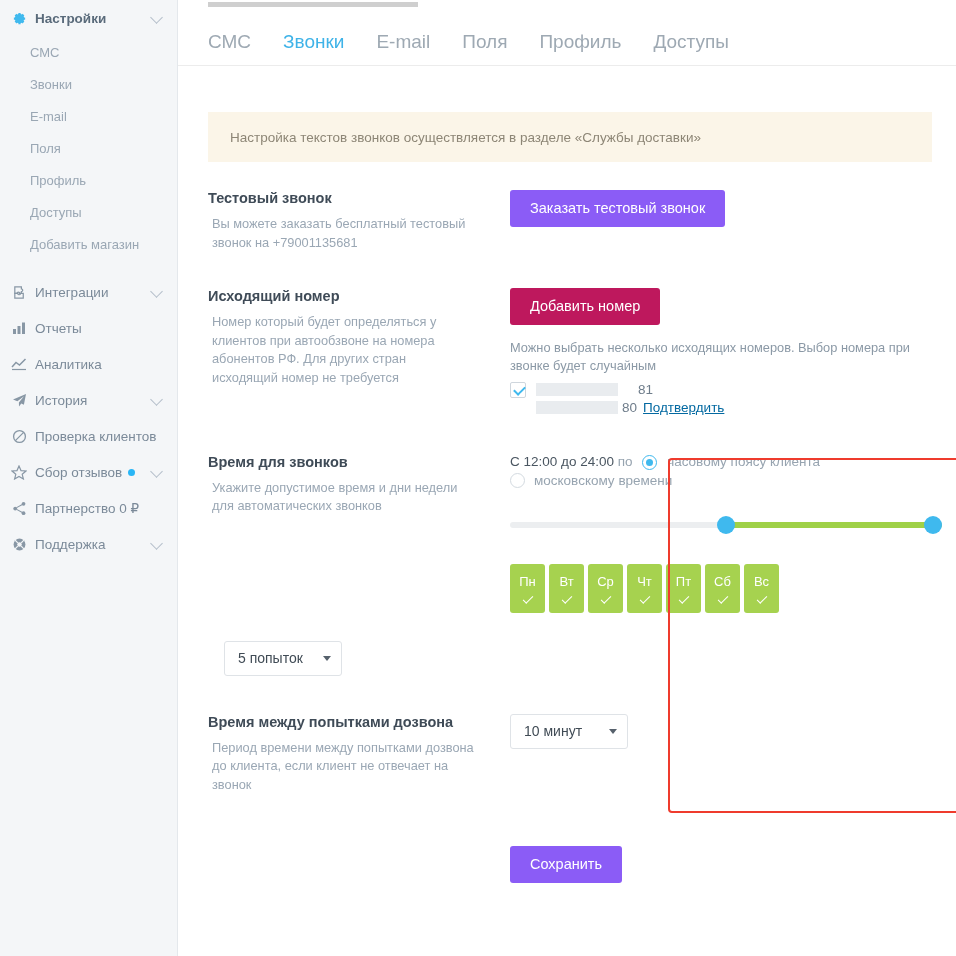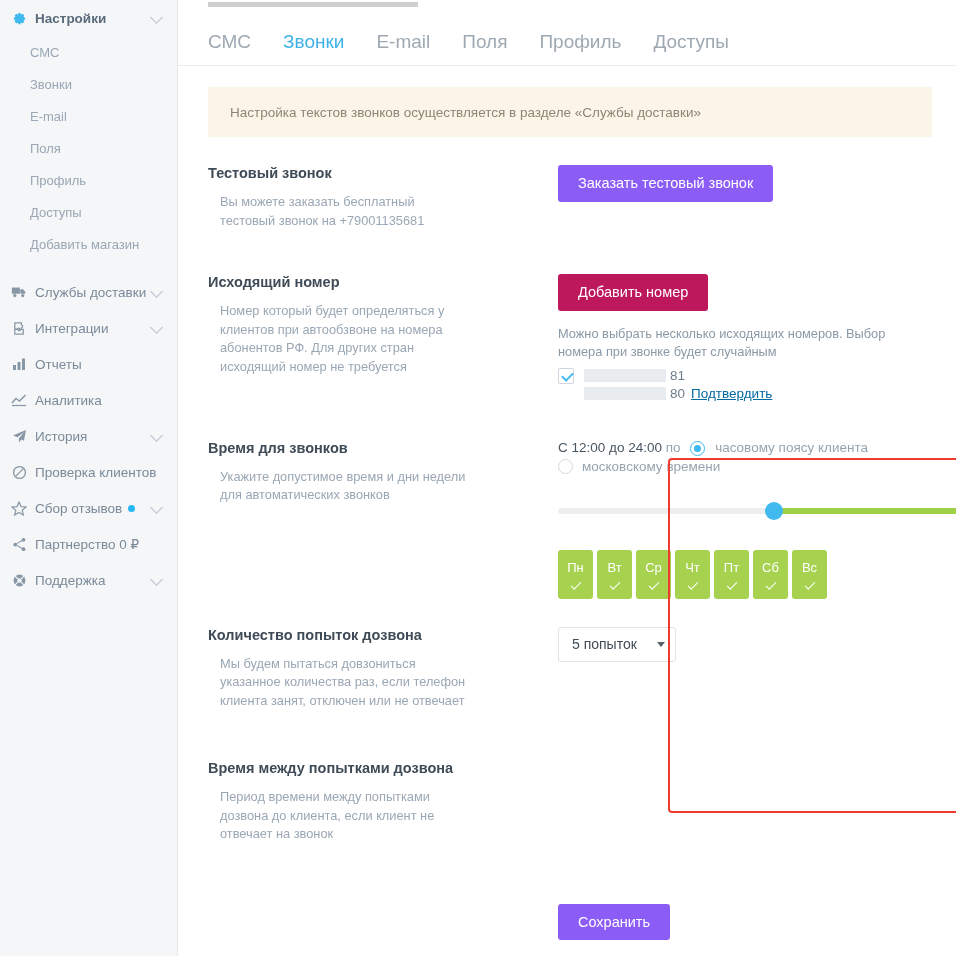--- a/index.html
+++ b/index.html
@@ -80,38 +80,38 @@
     font-size: 19px;
     color: #9ea9b3;
     margin-right: 32px;
     cursor: pointer;
   }
   .tab.active { color: #3fb3e8; }
 
   .panel { position: absolute; left: 30px; top: 76px; width: 724px; }
 
   #notice {
-    margin-top: 11px;
+    margin-top: 36px;
     background: #fbf5e8;
     height: 50px;
     display: flex; align-items: center;
     padding-left: 22px;
     color: #8d8676;
     font-size: 13.5px;
   }
 
-  .row { position: relative; display: flex; gap: 48px; }
+  .row { position: relative; display: flex; }
   .col-left { width: 286px; flex: 0 0 286px; padding-right: 16px; }
   .col-right { flex: 1 1 auto; padding-left: 16px; position: relative; }
   .sec-title {
     font-size: 14.5px; font-weight: bold; color: #3f4b57;
     margin: 0 0 9px 0;
   }
   .sec-desc {
-    font-size: 12.8px; color: #9aa7b4; line-height: 1.45; margin: 12px;
+    font-size: 12.8px; color: #9aa7b4; line-height: 1.45; margin: 4px;
   }
 
   .btn {
     display: inline-block;
     border: none; border-radius: 3px;
     color: #fff;
     font-size: 14.5px;
     font-family: inherit;
     cursor: pointer;
     padding: 11px 20px;
@@ -264,32 +264,20 @@
       </div>
     <div class="nav-sub">
         <span>Доступы</span>
       </div>
     <div class="nav-sub">
         <span>Добавить магазин</span>
       </div>
 
     <div class="gap-md"></div>
 
-    <div class="nav-item">
-      <span class="nav-ico">
-        <svg width="16" height="14" viewBox="0 0 18 14">
-            <path fill="#8897a5" d="M1 2h9v7H1z"></path>
-            <path fill="#8897a5" d="M10.5 4h3l2.5 2.6V9h-5.5z"></path>
-            <circle cx="4.3" cy="11" r="1.8" fill="#8897a5"></circle>
-            <circle cx="13.2" cy="11" r="1.8" fill="#8897a5"></circle>
-          </svg>
-      </span>
-      <span class="nav-label">Службы доставки</span>
-      <span class="nav-chev"></span>
-    </div>
 
     <div class="nav-item">
       <span class="nav-ico">
         <svg width="15" height="15" viewBox="0 0 16 16">
             <path fill="none" stroke="#8897a5" stroke-width="1.3" d="M6 2h4v2.2a1.4 1.4 0 1 1 0 2.8V9H8.2a1.4 1.4 0 1 0-2.8 0H3V2z"></path>
             <path fill="none" stroke="#8897a5" stroke-width="1.3" d="M3 9h3.2a1.4 1.4 0 1 0 2.8 0H12v5H3z"></path>
           </svg>
       </span>
       <span class="nav-label">Интеграции</span>
       <span class="nav-chev"></span>
@@ -411,21 +399,21 @@
           <p class="sec-desc">Номер который будет определяться у клиентов при автообзвоне на номера абонентов РФ. Для других стран исходящий номер не требуется</p>
         </div>
         <div class="col-right">
           <button class="btn btn-green">Добавить номер</button>
           <p class="help-txt">Можно выбрать несколько исходящих номеров. Выбор номера при звонке будет случайным</p>
 
 
           <div class="chk-row" style="margin-top:6px;">
             <span class="chk on"></span>
             <span class="redact" style="width:82px;"></span>
-            <span style="margin-left:4px;text-align:right;">81</span>
+            <span style="margin-left:20px;text-align:right;">81</span>
           </div>
 
           <div class="chk-row" style="margin-top:2px;align-items:center;">
             <span class="chk" style="visibility:hidden;"></span>
             <span class="redact" style="width:82px;"></span>
             <span style="margin-left:4px;">80</span>
             <span class="link">Подтвердить</span>
           </div>
         </div>
       </div>
@@ -484,37 +472,39 @@
             </div>
             <div class="day">
               <span class="dl">Вс</span>
               <span class="dc"></span>
             </div>
           </div>
         </div>
       </div>
 
       <div class="row" style="margin-top:28px;">
-        <div class="col-left">
-          <p class="sec-title">Количество попыток дозвона</p>
-          <p class="sec-desc">Мы будем пытаться довзониться указанное количества раз, если телефон клиента занят, отключен или не отвечает</p>
-        </div>
         <div class="col-right">
           <div class="sel">
             <span>5 попыток</span>
             <span class="caret"></span>
           </div>
         </div>
       </div>
 
       <div class="row" style="margin-top:38px;">
         <div class="col-left">
           <p class="sec-title">Время между попытками дозвона</p>
           <p class="sec-desc">Период времени между попытками дозвона до клиента, если клиент не отвечает на звонок</p>
         </div>
+        <div class="col-right">
+          <div class="sel">
+            <span>10 минут</span>
+            <span class="caret"></span>
+          </div>
+        </div>
       </div>
 
       <div class="row" style="margin-top:48px;">
         <div class="col-left"></div>
         <div class="col-right">
           <button class="btn btn-blue">Сохранить</button>
         </div>
       </div>
 
     </div>

